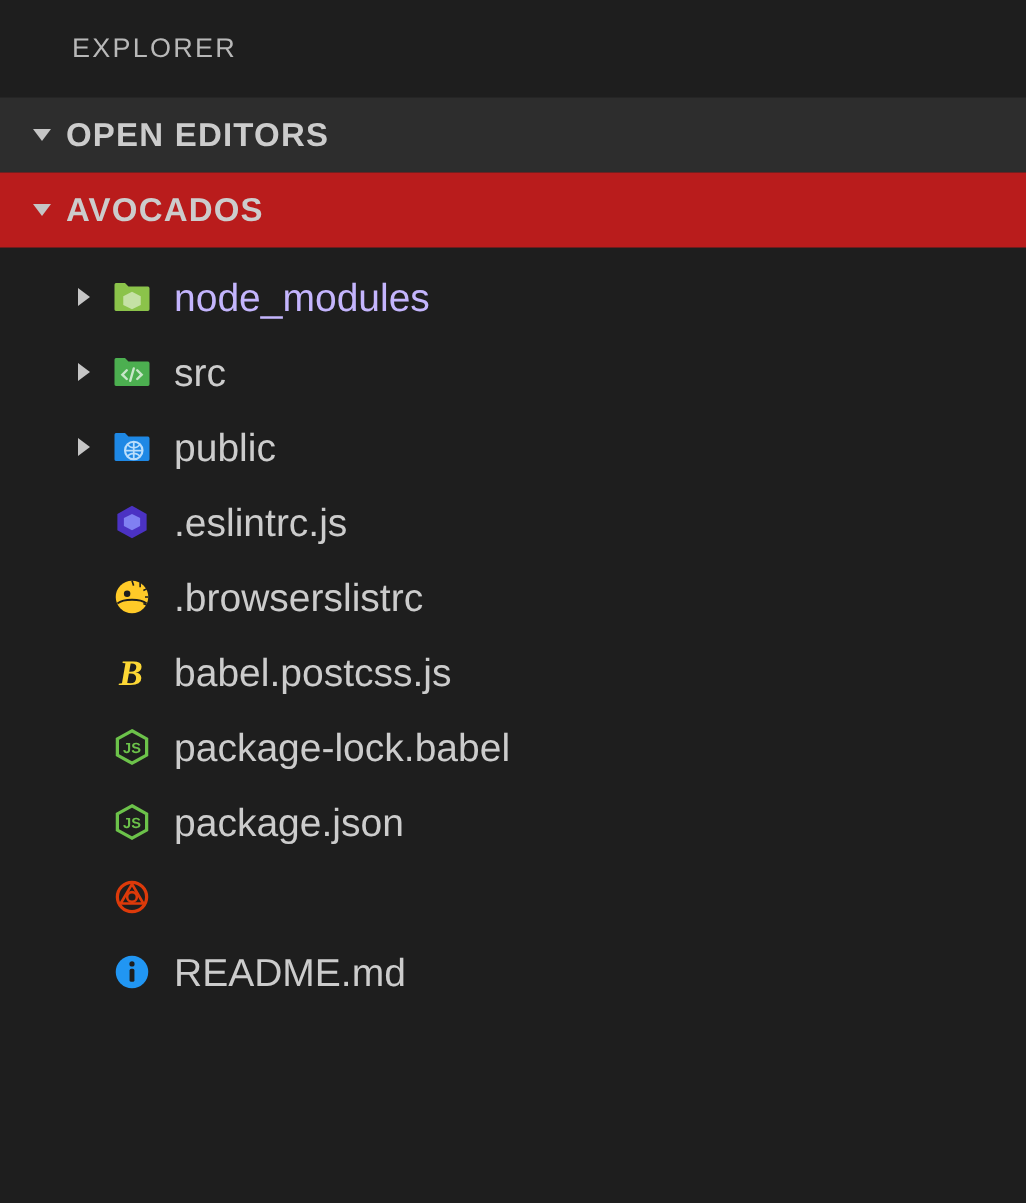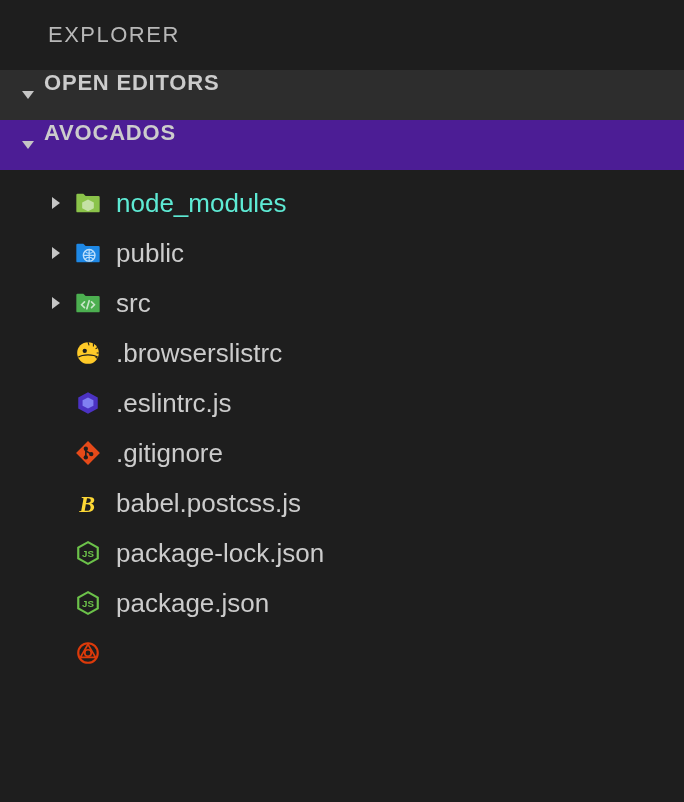--- a/index.html
+++ b/index.html
@@ -6,38 +6,39 @@
   body {
     width: 684px;
     height: 802px;
     background: #1e1e1e;
     font-family: -apple-system, BlinkMacSystemFont, "Segoe UI", sans-serif;
     overflow: hidden;
     color: #cccccc;
   }
   .panel-header {
     padding: 22px 0 22px 48px;
-    font-size: 22px;
+    font-size: 18px;
     letter-spacing: 1.5px;
     color: #b8b8b8;
     font-weight: 400;
   }
   .section-header {
     display: flex;
+    align-items: center;
     height: 50px;
     padding-left: 16px;
     background: #2d2d2d;
     font-size: 22px;
     font-weight: 700;
     letter-spacing: 0.8px;
     color: #cccccc;
     cursor: pointer;
   }
   .section-header.workspace {
-    background: #4c1d95;
+    background: #b91c1c;
   }
   .chev {
     width: 24px;
     display: inline-flex;
     justify-content: center;
     align-items: center;
     margin-right: 4px;
   }
   .tree {
     padding-top: 8px;
@@ -56,21 +57,21 @@
   .icon {
     width: 32px;
     height: 32px;
     margin-right: 12px;
     display: inline-flex;
     align-items: center;
     justify-content: center;
     flex: 0 0 32px;
   }
   .label { white-space: nowrap; }
-  .dimmed { color: #5eead4; }
+  .dimmed { color: #c4b5fd; }
   svg { display: block; }
 </style>
 </head>
 <body>
 
 <svg width="0" height="0" style="position:absolute">
   <defs>
 
     <g id="tri-right">
         <path d="M4 2 L12 8 L4 14 Z" fill="#c5c5c5"></path>
@@ -128,100 +129,87 @@
   </div>
 
   <div class="row">
     <span class="chev">
       <svg width="16" height="16" viewBox="0 0 16 16">
           <use href="#tri-right"></use>
         </svg>
     </span>
     <span class="icon">
       <svg width="28" height="28" viewBox="0 0 24 24">
-        <use href="#folder-shape" fill="#1e88e5"></use>
-        <circle cx="13" cy="14" r="5" fill="none" stroke="#bbdefb" stroke-width="1.2"></circle>
-        <path d="M8 14 H18 M13 9 V19 M9.5 10.5 C11 13 15 13 16.5 10.5 M9.5 17.5 C11 15 15 15 16.5 17.5" stroke="#bbdefb" stroke-width="1" fill="none"></path>
-      </svg>
-    </span>
-    <span class="label">public</span>
+        <use href="#folder-shape" fill="#4caf50"></use>
+        <path d="M9 11 L6.5 13.5 L9 16 M15 11 L17.5 13.5 L15 16 M13 10 L11 17" stroke="#c8e6c9" stroke-width="1.4" fill="none" stroke-linecap="round"></path>
+      </svg>
+    </span>
+    <span class="label">src</span>
   </div>
 
   <div class="row">
     <span class="chev">
       <svg width="16" height="16" viewBox="0 0 16 16">
           <use href="#tri-right"></use>
         </svg>
     </span>
     <span class="icon">
       <svg width="28" height="28" viewBox="0 0 24 24">
-        <use href="#folder-shape" fill="#4caf50"></use>
-        <path d="M9 11 L6.5 13.5 L9 16 M15 11 L17.5 13.5 L15 16 M13 10 L11 17" stroke="#c8e6c9" stroke-width="1.4" fill="none" stroke-linecap="round"></path>
-      </svg>
-    </span>
-    <span class="label">src</span>
+        <use href="#folder-shape" fill="#1e88e5"></use>
+        <circle cx="13" cy="14" r="5" fill="none" stroke="#bbdefb" stroke-width="1.2"></circle>
+        <path d="M8 14 H18 M13 9 V19 M9.5 10.5 C11 13 15 13 16.5 10.5 M9.5 17.5 C11 15 15 15 16.5 17.5" stroke="#bbdefb" stroke-width="1" fill="none"></path>
+      </svg>
+    </span>
+    <span class="label">public</span>
+  </div>
+
+  <div class="row no-chev">
+    <span class="chev"></span>
+    <span class="icon">
+      <svg width="26" height="26" viewBox="0 0 24 24">
+        <use href="#hex" fill="#4b32c3"></use>
+        <path d="M12 7 L17 9.5 L17 14.5 L12 17 L7 14.5 L7 9.5 Z" fill="#8080f2"></path>
+      </svg>
+    </span>
+    <span class="label">.eslintrc.js</span>
   </div>
 
   <div class="row no-chev">
     <span class="chev"></span>
     <span class="icon">
       <svg width="26" height="26" viewBox="0 0 24 24">
         <circle cx="12" cy="12" r="10" fill="#ffca28"></circle>
         <circle cx="9" cy="10" r="2" fill="#1e1e1e"></circle>
         <path d="M3 16 C7 13 17 13 21 16" stroke="#1e1e1e" stroke-width="1.2" fill="none"></path>
         <path d="M12 2 L13 5 M17 3 L17 6 M21 7 L19 8 M22 12 L20 12 M21 17 L19 16" stroke="#1e1e1e" stroke-width="1" fill="none"></path>
       </svg>
     </span>
     <span class="label">.browserslistrc</span>
   </div>
 
-  <div class="row no-chev">
-    <span class="chev"></span>
-    <span class="icon">
-      <svg width="26" height="26" viewBox="0 0 24 24">
-        <use href="#hex" fill="#4b32c3"></use>
-        <path d="M12 7 L17 9.5 L17 14.5 L12 17 L7 14.5 L7 9.5 Z" fill="#8080f2"></path>
-      </svg>
-    </span>
-    <span class="label">.eslintrc.js</span>
-  </div>
-
-  <div class="row no-chev">
-    <span class="chev"></span>
-    <span class="icon">
-      <svg width="26" height="26" viewBox="0 0 24 24">
-        <path d="M12 1 L23 12 L12 23 L1 12 Z" fill="#e64a19"></path>
-        <circle cx="10" cy="8" r="2" fill="#1e1e1e"></circle>
-        <circle cx="15" cy="13" r="2" fill="#1e1e1e"></circle>
-        <circle cx="10" cy="16" r="2" fill="#1e1e1e"></circle>
-        <path d="M10 8 L10 16 M10 10 L15 13" stroke="#1e1e1e" stroke-width="1.5"></path>
-      </svg>
-    </span>
-    <span class="label">.gitignore</span>
-  </div>
 
   <div class="row no-chev">
     <span class="chev"></span>
     <span class="icon">
       <svg width="26" height="26" viewBox="0 0 24 24">
         <text x="4" y="20" font-family="Georgia,serif" font-style="italic" font-weight="bold" font-size="22" fill="#fdd835">B</text>
       </svg>
     </span>
     <span class="label">babel.postcss.js</span>
   </div>
 
   <div class="row no-chev">
     <span class="chev"></span>
     <span class="icon">
       <svg width="26" height="26" viewBox="0 0 24 24">
         <use href="#hex" fill="none" stroke="#6cc24a" stroke-width="2"></use>
         <text x="6.5" y="16" font-family="Arial" font-weight="bold" font-size="9" fill="#6cc24a">JS</text>
       </svg>
     </span>
-    <span class="label">package-lock.json</span>
+    <span class="label">package-lock.babel</span>
   </div>
 
   <div class="row no-chev">
     <span class="chev"></span>
     <span class="icon">
       <svg width="26" height="26" viewBox="0 0 24 24">
         <use href="#hex" fill="none" stroke="#6cc24a" stroke-width="2"></use>
         <text x="6.5" y="16" font-family="Arial" font-weight="bold" font-size="9" fill="#6cc24a">JS</text>
       </svg>
     </span>
@@ -232,14 +220,25 @@
     <span class="chev"></span>
     <span class="icon">
       <svg width="26" height="26" viewBox="0 0 24 24">
         <circle cx="12" cy="12" r="9" fill="none" stroke="#dd3a0a" stroke-width="2"></circle>
         <path d="M12 4 L19 16 L5 16 Z" fill="none" stroke="#dd3a0a" stroke-width="1.6"></path>
         <circle cx="12" cy="12" r="3" fill="none" stroke="#dd3a0a" stroke-width="1.6"></circle>
       </svg>
     </span>
   </div>
 
+  <div class="row no-chev">
+    <span class="chev"></span>
+    <span class="icon">
+      <svg width="26" height="26" viewBox="0 0 24 24">
+        <circle cx="12" cy="12" r="10" fill="#2196f3"></circle>
+        <circle cx="12" cy="7" r="1.6" fill="#1e1e1e"></circle>
+        <rect x="10.5" y="10" width="3" height="8" rx="1" fill="#1e1e1e"></rect>
+      </svg>
+    </span>
+    <span class="label">README.md</span>
+  </div>
 
 </div>
 
 </body></html>

